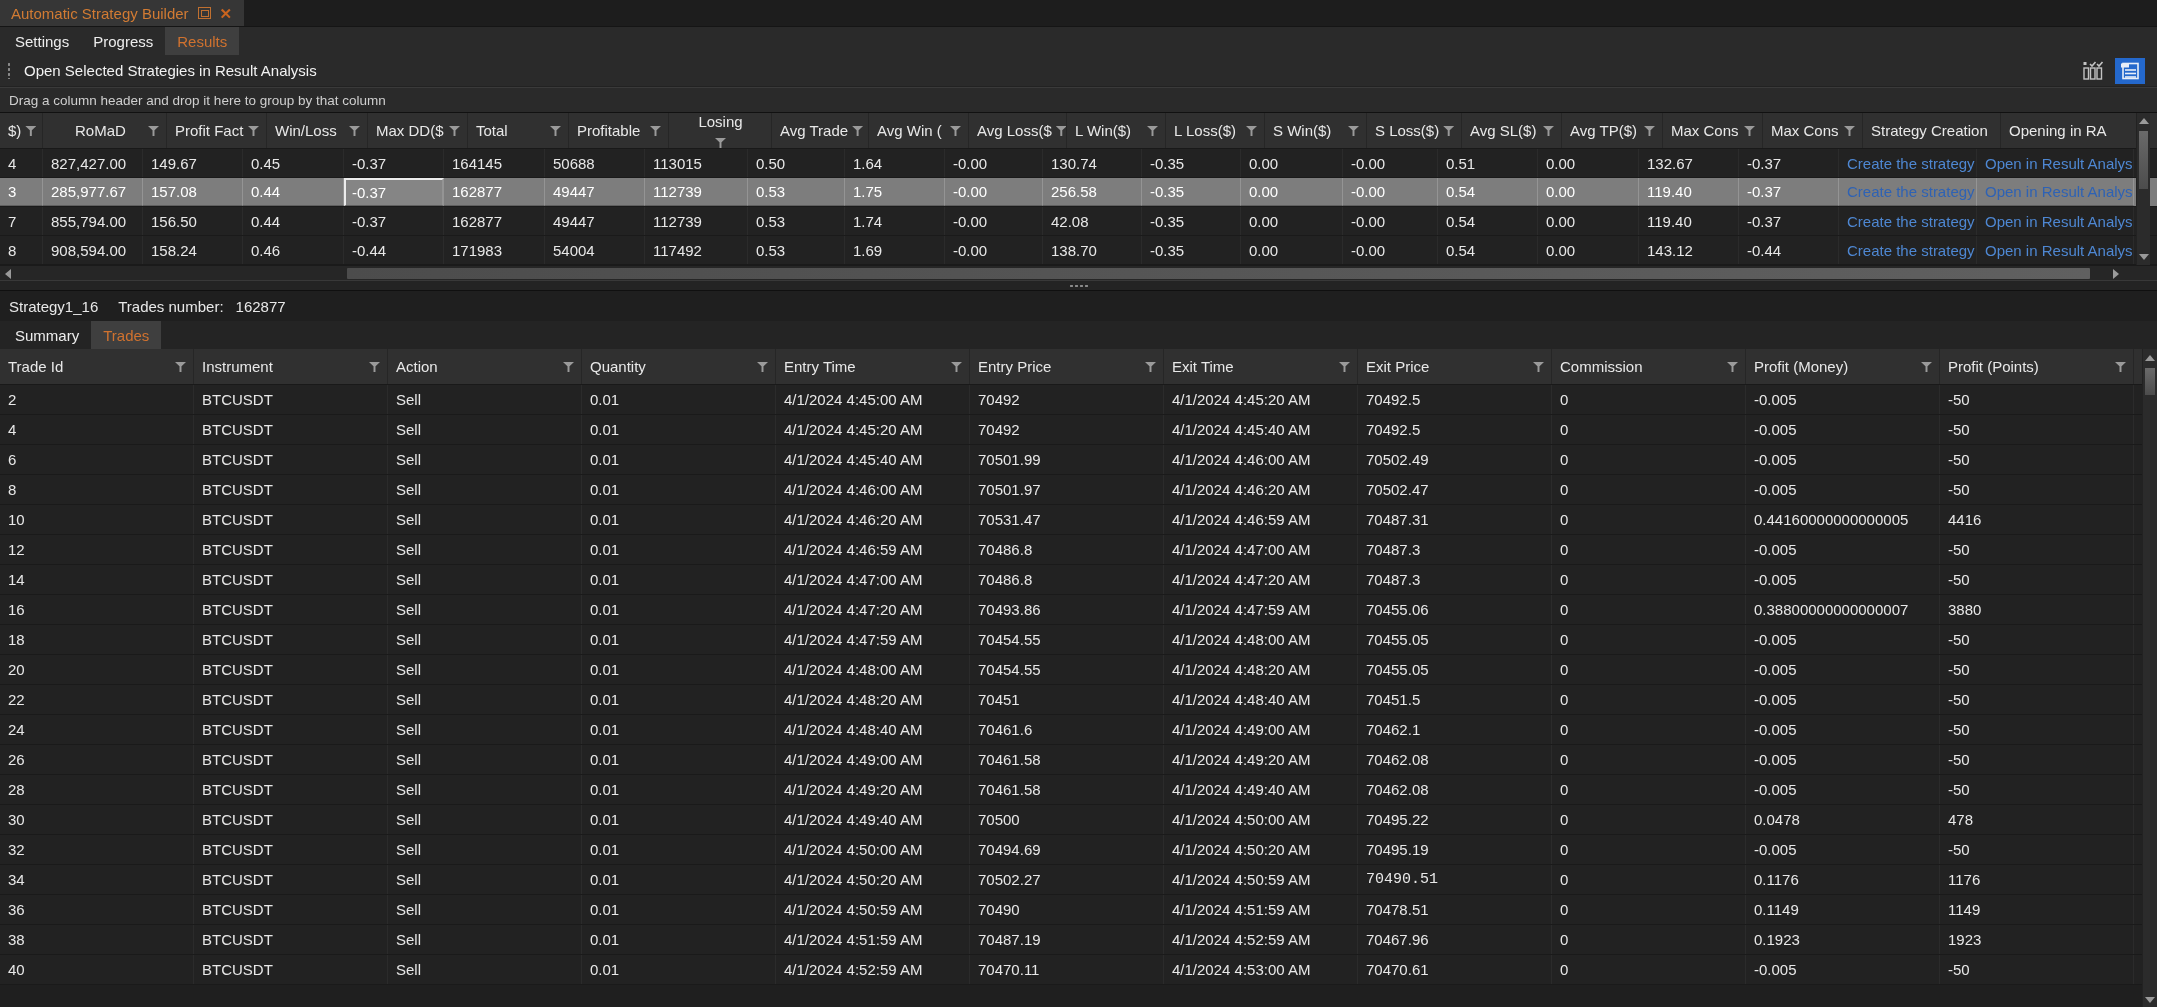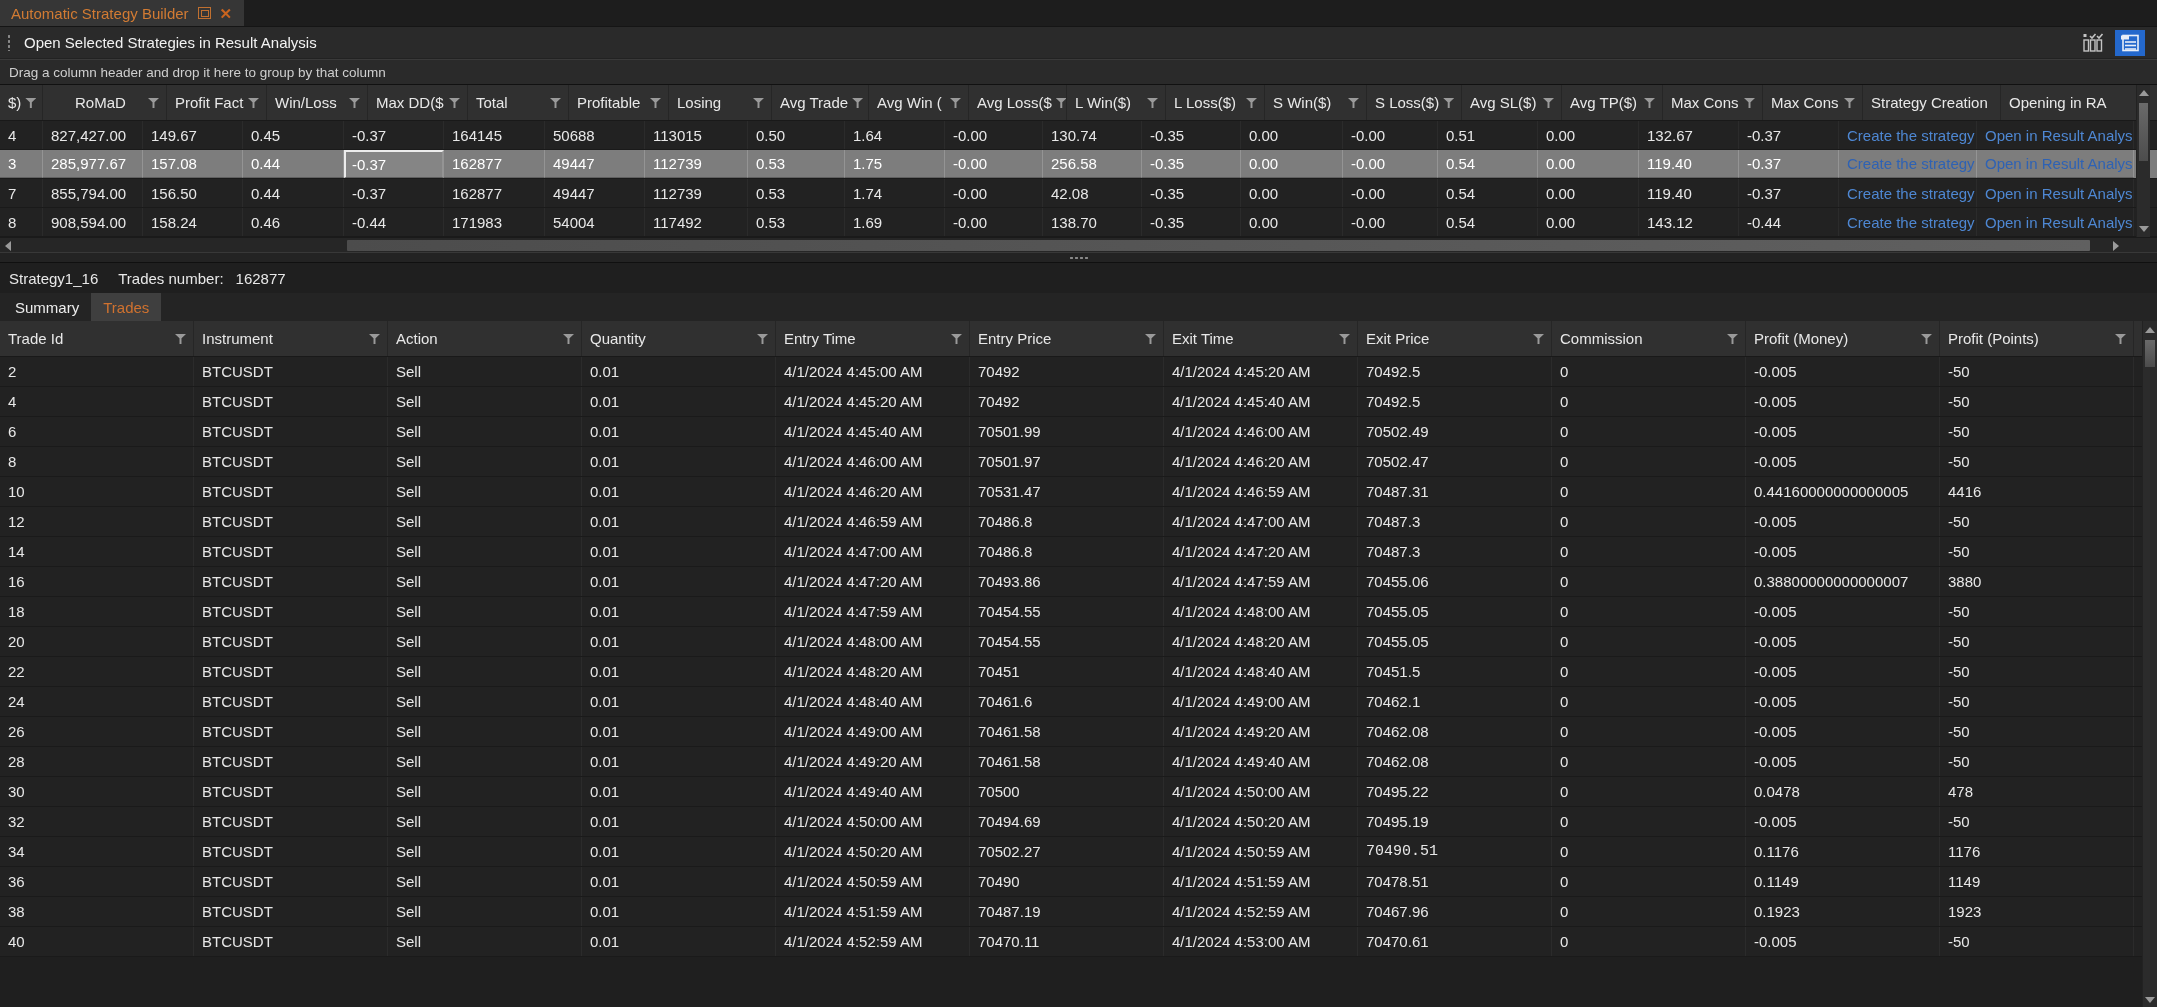--- a/index.html
+++ b/index.html
@@ -94,20 +94,25 @@
 <div class="app">
 
   <div class="doc-tabbar">
     <div class="doc-tab">
       <span>Automatic Strategy Builder</span>
       <span class="float-icon"></span>
       <span class="doc-close">✕</span>
     </div>
   </div>
 
+  <div class="subtabs" id="main-tabs">
+      <div class="subtab">Settings</div>
+      <div class="subtab">Progress</div>
+      <div class="subtab selected">Results</div>
+    </div>
 
   <div class="toolbar">
     <span class="grip"></span>
     <span class="toolbar-title">Open Selected Strategies in Result Analysis</span>
     <span class="toolbar-icons">
       <span class="icon-btn">
         <svg width="24" height="22" viewBox="0 0 24 22">
           <rect x="3" y="8" width="4.5" height="11" fill="none" stroke="#c3c3c3" stroke-width="1.4"></rect>
           <rect x="9.5" y="8" width="4.5" height="11" fill="none" stroke="#c3c3c3" stroke-width="1.4"></rect>
           <rect x="16" y="8" width="4.5" height="11" fill="none" stroke="#c3c3c3" stroke-width="1.4"></rect>
@@ -155,21 +160,21 @@
           <span class="funnel"></span>
         </div>
         <div class="th" style="width: 101px;">
           <span>Total</span>
           <span class="funnel"></span>
         </div>
         <div class="th" style="width: 100px;">
           <span>Profitable</span>
           <span class="funnel"></span>
         </div>
-        <div class="th" style="width: 103px;">
+        <div class="th" style="width: 103px; flex-direction: column;">
           <span>Losing</span>
           <span class="funnel"></span>
         </div>
         <div class="th" style="width: 97px;">
           <span>Avg Trade</span>
           <span class="funnel"></span>
         </div>
         <div class="th" style="width: 100px;">
           <span>Avg Win (</span>
           <span class="funnel"></span>

